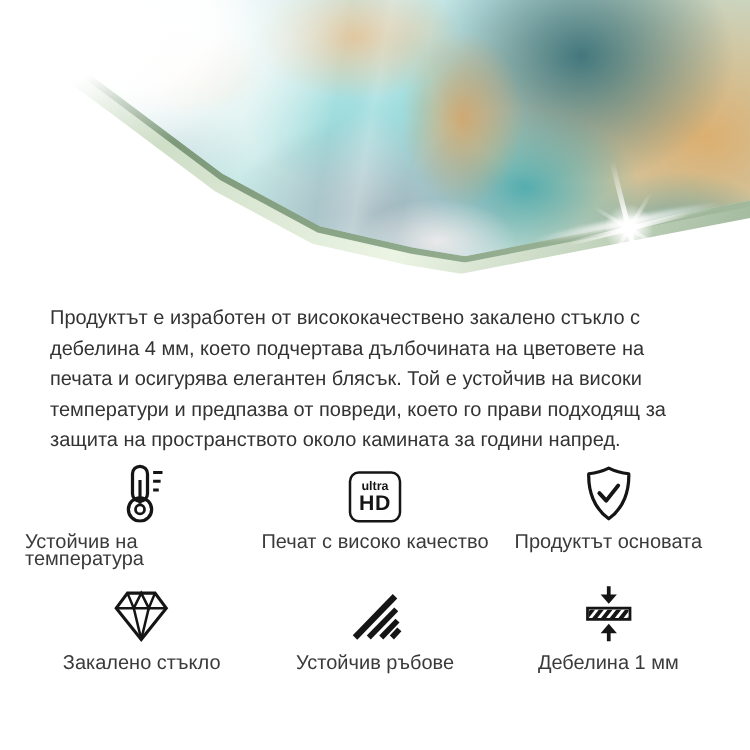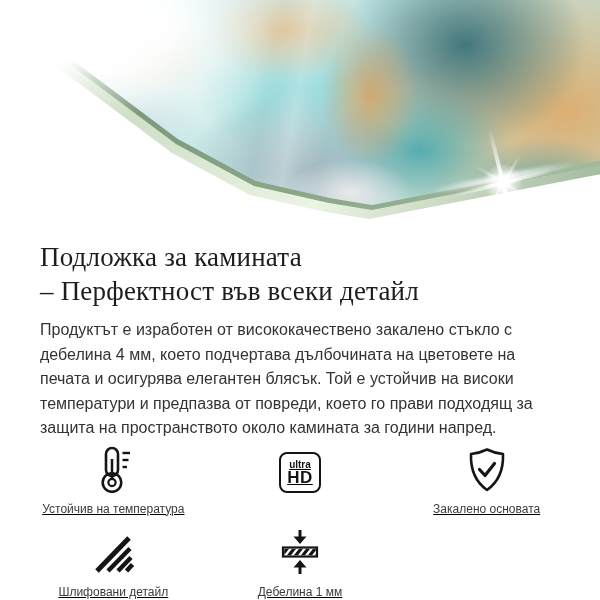--- a/index.html
+++ b/index.html
@@ -69,23 +69,23 @@
     font-family:"Liberation Serif","DejaVu Serif",serif;font-weight:400;
     font-size:27px;line-height:34px;color:#1d1d1d;letter-spacing:.2px;
   }
   .desc{
     margin:10px 40px 0;max-width:527px;
     font-size:16px;line-height:24.5px;color:#333;
   }
 
   
   .features{display:grid;grid-template-columns:repeat(3,1fr);padding:4px 20px 0;row-gap:12px;}
-  .feature{display:flex;flex-direction:column;align-items:center;text-decoration:underline;}
+  .feature{display:flex;flex-direction:column;align-items:center;}
   .icon-box{height:48px;display:flex;align-items:flex-end;justify-content:center;}
-  .feature-label{margin-top:9px;font-size:12px;line-height:14px;color:#3a3a3a;}
+  .feature-label{margin-top:9px;font-size:16px;line-height:14px;color:#3a3a3a;}
   svg.ic{display:block;}
   .uhd{
     width:38px;height:37px;border:2.5px solid #151515;border-radius:8px;
     display:flex;flex-direction:column;align-items:center;justify-content:center;color:#151515;
   }
   .uhd-top{font-size:10px;line-height:10px;font-weight:700;letter-spacing:0;}
   .uhd-bottom{font-size:17px;line-height:15px;font-weight:700;letter-spacing:.5px;}
 </style>
 </head>
 <body>
@@ -100,24 +100,20 @@
     <div class="glint"></div>
     <div class="sparkle">
       <span class="r v"></span>
         <span class="r h"></span>
       <span class="r d1"></span>
         <span class="r d2"></span>
       <span class="glow"></span>
     </div>
   </div>
 
-  <h1>
-    <span>Подложка за камината</span><br>
-    <span>– Перфектност във всеки детайл</span>
-  </h1>
 
   <p class="desc">Продуктът е изработен от висококачествено закалено стъкло с дебелина 4 мм, което подчертава дълбочината на цветовете на печата и осигурява елегантен блясък. Той е устойчив на високи температури и предпазва от повреди, което го прави подходящ за защита на пространството около камината за години напред.</p>
 
   <div class="features">
 
     <div class="feature">
       <div class="icon-box">
         <svg class="ic" width="46" height="48" viewBox="0 0 46 48" fill="none" stroke="#151515">
           <rect x="16" y="3" width="12" height="28" rx="6" stroke-width="2.6"></rect>
           <circle cx="22" cy="37.5" r="9.3" stroke-width="2.6"></circle>
@@ -131,43 +127,55 @@
       <div class="feature-label">Устойчив на температура</div>
     </div>
 
     <div class="feature">
       <div class="icon-box">
         <div class="uhd">
           <span class="uhd-top">ultra</span>
           <span class="uhd-bottom">HD</span>
         </div>
       </div>
+      <div class="feature-label">Печат с високо качество</div>
     </div>
 
     <div class="feature">
       <div class="icon-box">
         <svg class="ic" width="48" height="47" viewBox="0 0 48 47" fill="none" stroke="#151515">
           <path d="M24 3.5 C29 6 35 7.5 40 8 C40.5 21.5 36 35.5 24 44 C12 35.5 7.5 21.5 8 8 C13 7.5 19 6 24 3.5 Z" stroke-width="2.6" stroke-linejoin="round"></path>
           <path d="M16.5 23.5 L22 29.5 L31.5 17.5" stroke-width="3.2" stroke-linecap="round" stroke-linejoin="round"></path>
         </svg>
       </div>
-      <div class="feature-label">Закалено основата</div>
-    </div>
-
+      <div class="feature-label">Продуктът основата</div>
+    </div>
+
+    <div class="feature">
+      <div class="icon-box">
+        <svg class="ic" width="48" height="45" viewBox="0 0 48 45" fill="none" stroke="#151515" stroke-linejoin="miter">
+          <path d="M13 4.5 H35 L44 16.5 L24 41.5 L4 16.5 Z" stroke-width="2.5"></path>
+          <line x1="4" y1="16.5" x2="44" y2="16.5" stroke-width="2"></line>
+          <path d="M13 4.5 L18 16.5 L24 4.5 L30 16.5 L35 4.5" stroke-width="2"></path>
+          <path d="M18 16.5 L24 41.5 L30 16.5" stroke-width="2"></path>
+        </svg>
+      </div>
+      <div class="feature-label">Закалено стъкло</div>
+    </div>
 
     <div class="feature">
       <div class="icon-box">
         <svg class="ic" width="48" height="46" viewBox="0 0 48 46" fill="none" stroke="#151515" stroke-linecap="butt">
           <path d="M8 41 L40 8" stroke-width="5"></path>
           <path d="M19 41 L41 18.5" stroke-width="4.5"></path>
           <path d="M29 41 L42 27.5" stroke-width="4.5"></path>
           <path d="M37.5 41 L43.5 34.5" stroke-width="4.5"></path>
         </svg>
       </div>
-      <div class="feature-label">Шлифовани детайл</div>
+      <div class="feature-label">Устойчив ръбове</div>
     </div>
 
     <div class="feature">
       <div class="icon-box">
         <svg class="ic" width="48" height="48" viewBox="0 0 48 48" fill="none">
           <path d="M24 2 V9" stroke="#151515" stroke-width="3"></path>
           <polygon points="17.5,8.5 30.5,8.5 24,16" fill="#151515"></polygon>
           <rect x="7" y="19.5" width="34" height="9" stroke="#151515" stroke-width="2.2"></rect>
           <g clip-path="url(#barclip)" stroke="#151515" stroke-width="3.2">
             <line x1="3" y1="31" x2="14" y2="17"></line>

